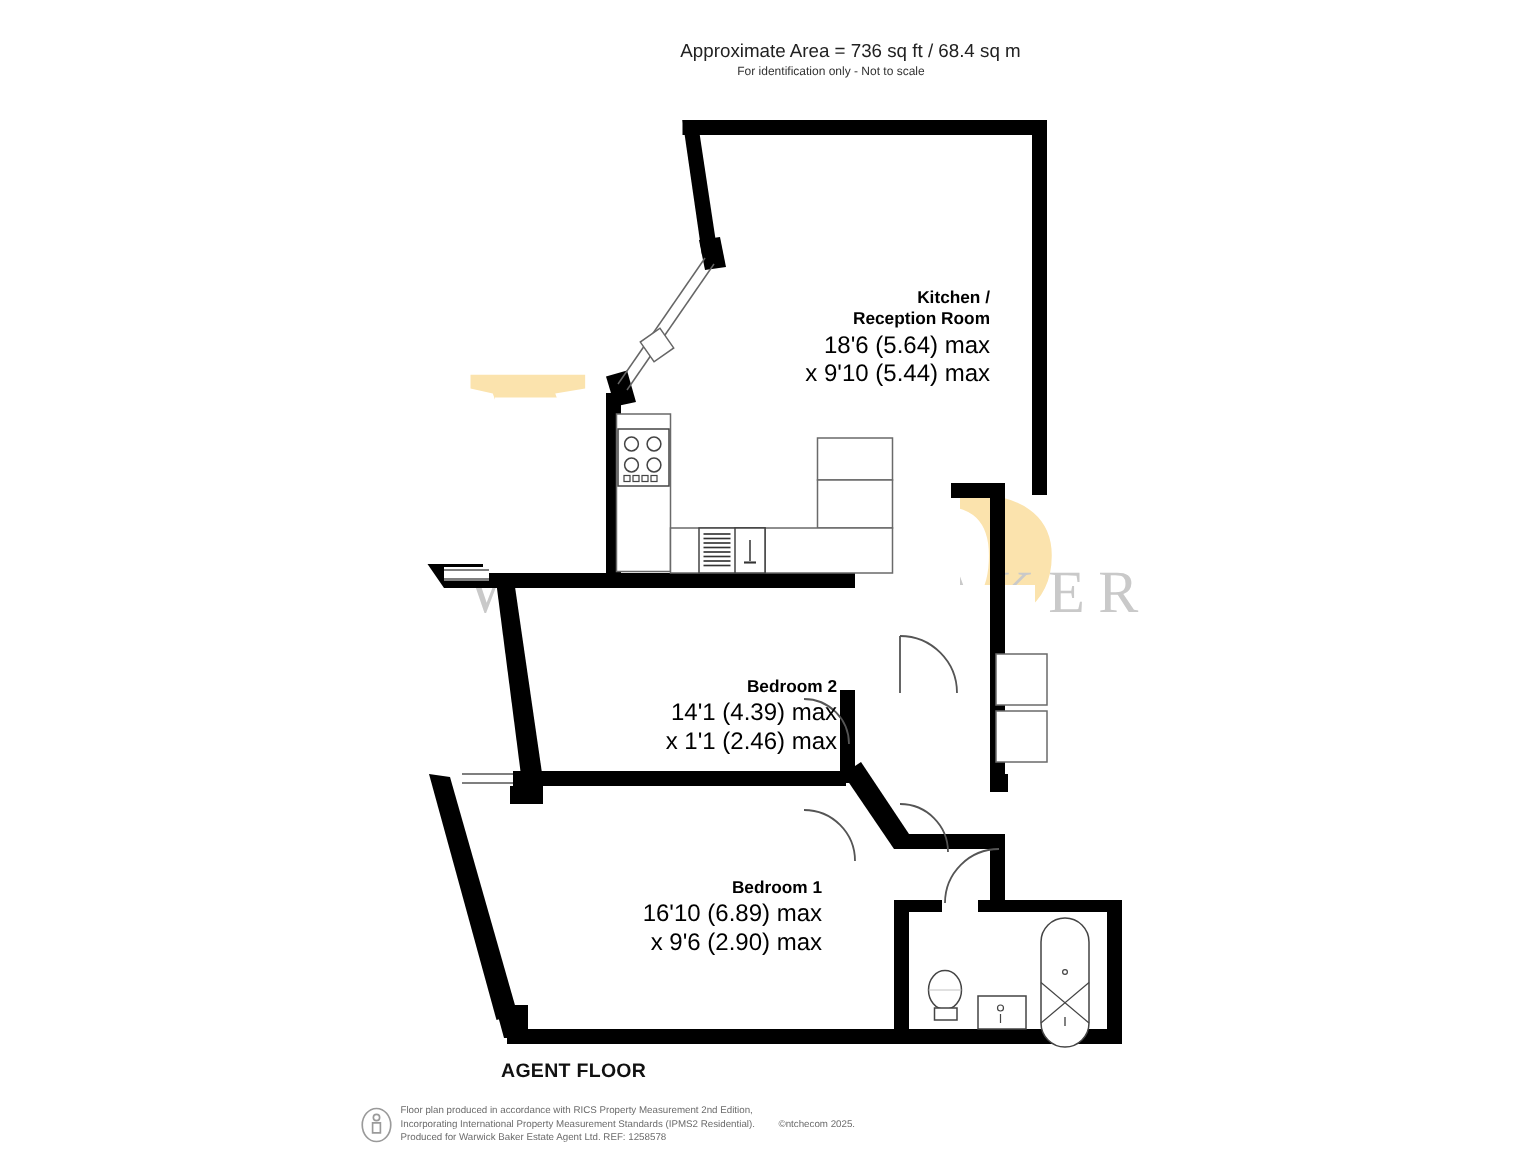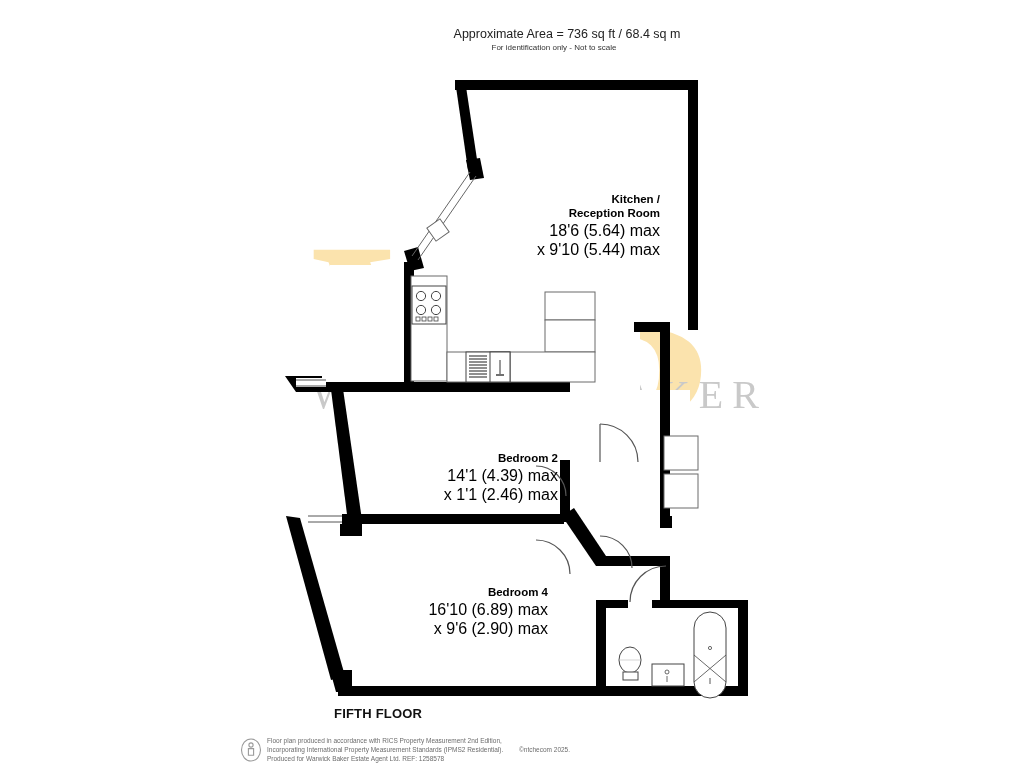--- a/index.html
+++ b/index.html
@@ -341,26 +341,26 @@
   <span class="r-dim">x 9'10 (5.44) max</span>
 </div>
 
 <div class="room-label" id="label-bedroom2">
   <span class="r-name">Bedroom 2</span>
   <span class="r-dim">14'1 (4.39) max</span>
   <span class="r-dim">x 1'1 (2.46) max</span>
 </div>
 
 <div class="room-label" id="label-bedroom1">
-  <span class="r-name">Bedroom 4</span>
+  <span class="r-name">Bedroom 1</span>
   <span class="r-dim">16'10 (6.89) max</span>
   <span class="r-dim">x 9'6 (2.90) max</span>
 </div>
 
-<div id="floor-caption">FIFTH FLOOR</div>
+<div id="floor-caption">AGENT FLOOR</div>
 
 <div id="footer">
   <div id="footer-icon">
     <svg width="22" height="24" viewBox="0 0 22 24" xmlns="http://www.w3.org/2000/svg">
       <ellipse cx="11" cy="12" rx="9.5" ry="11" fill="none" stroke="#9a9a9a" stroke-width="1.1"></ellipse>
       <circle cx="11" cy="7" r="2.1" fill="none" stroke="#9a9a9a" stroke-width="1.1"></circle>
       <path d="M 8.4 10.6 L 13.6 10.6 L 13.6 17.2 L 8.4 17.2 Z" fill="none" stroke="#9a9a9a" stroke-width="1.1"></path>
     </svg>
   </div>
   <div id="footer-text"><span>Floor plan produced in accordance with RICS Property Measurement 2nd Edition,</span>

